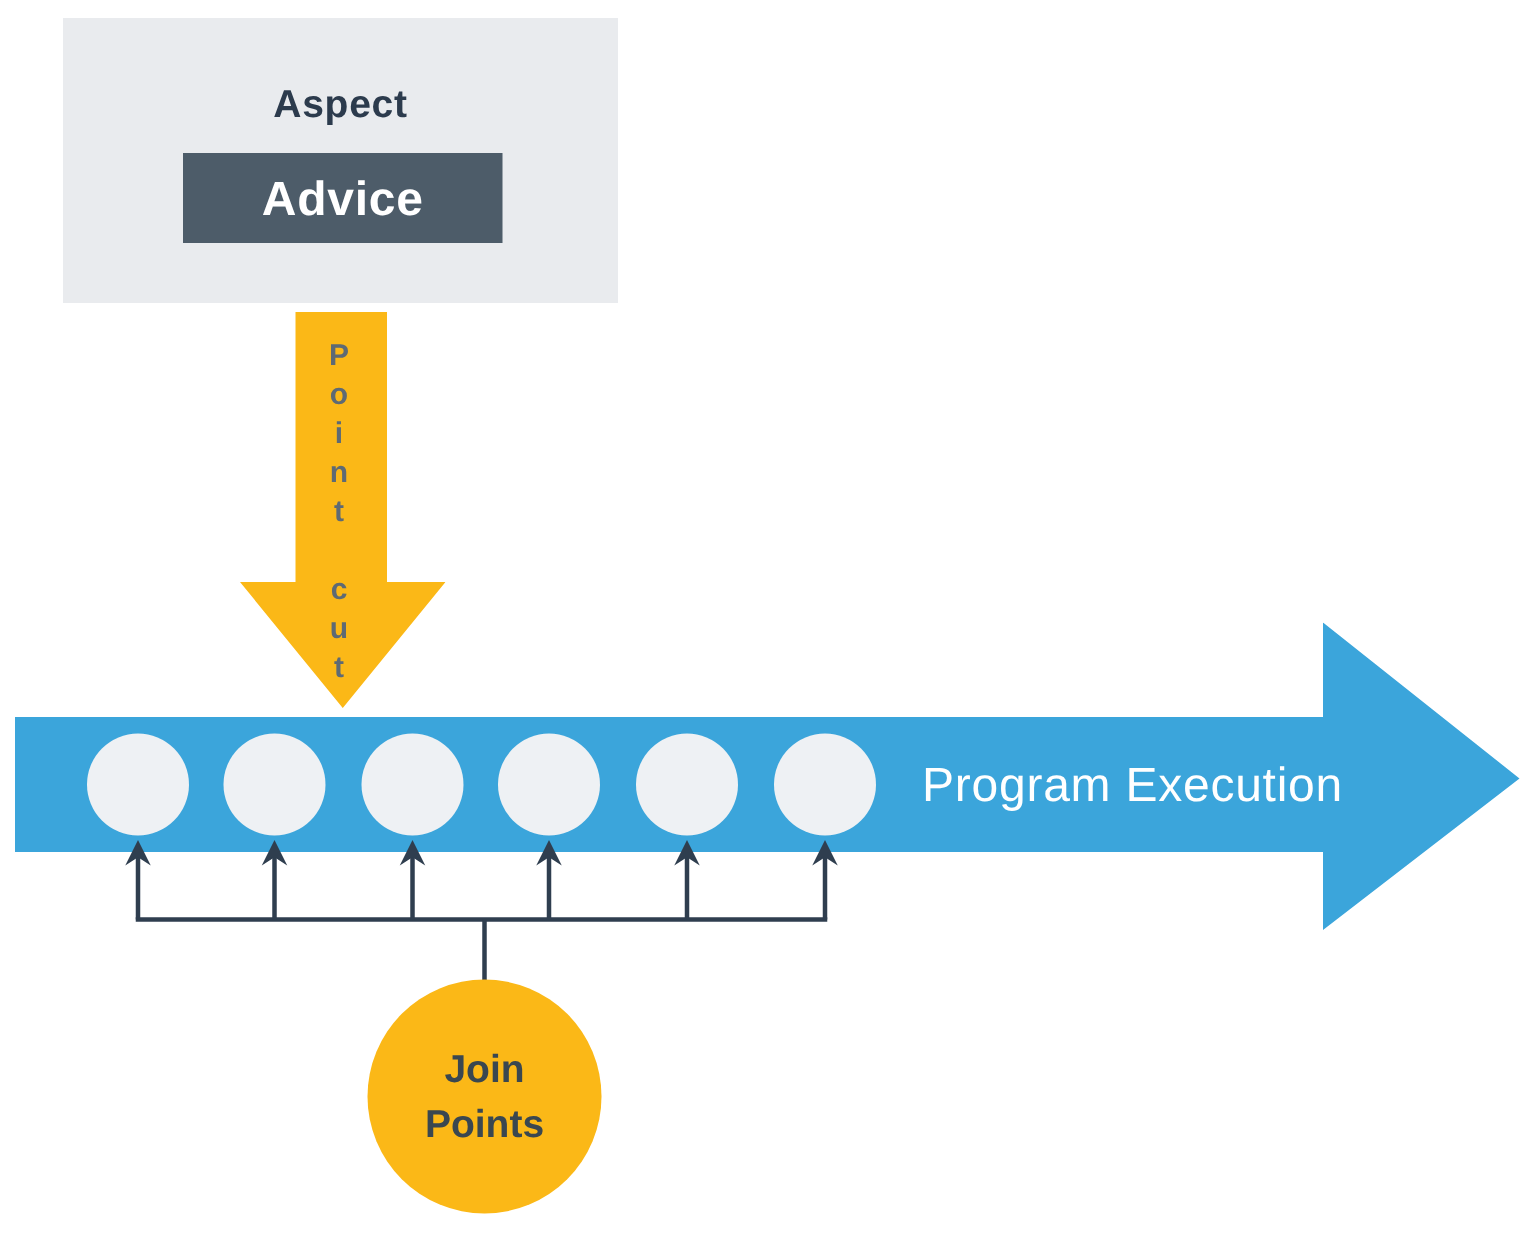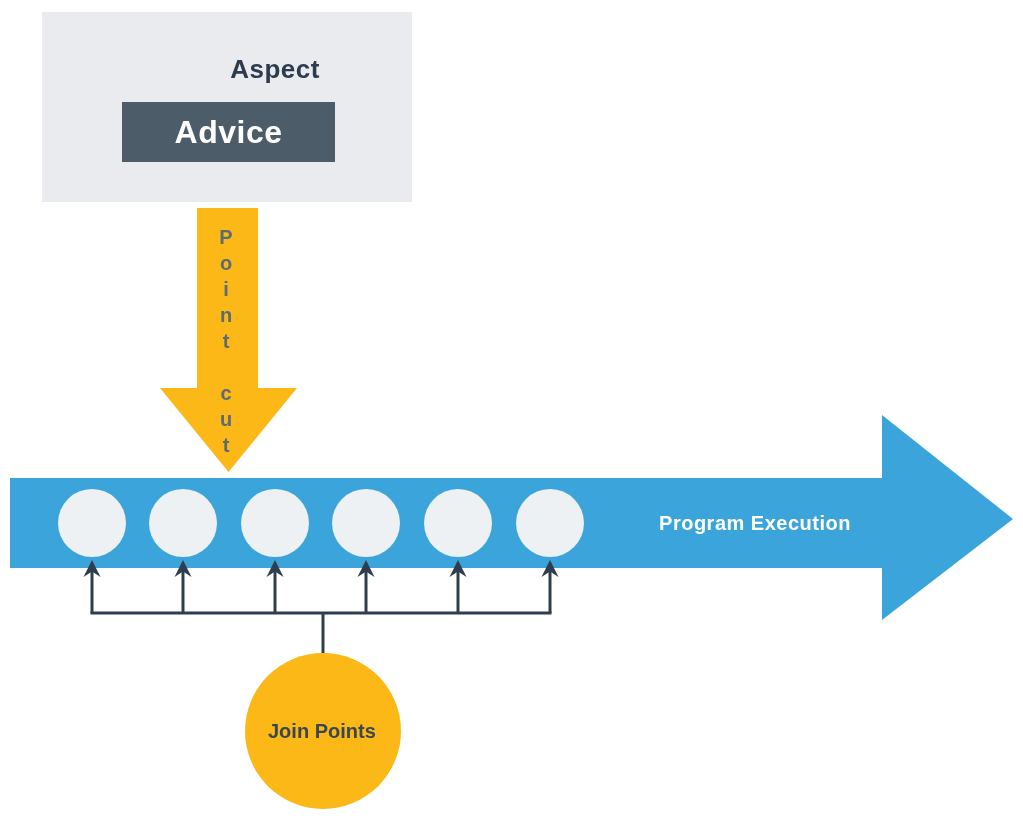--- a/index.html
+++ b/index.html
@@ -19,21 +19,20 @@
     width: 370px; height: 190px;
     background: var(--aspect-box-gray);
   }
   .aspect-title {
     position: absolute;
     left: 0; top: 42px; width: 100%;
     text-align: center;
     font-size: 26px; font-weight: 700;
     color: var(--dark-navy);
     letter-spacing: 0.5px;
-    padding-left: 48px;
   }
   .advice-box {
     position: absolute;
     left: 80px; top: 90px;
     width: 213px; height: 60px;
     background: var(--advice-box-slate);
     display: flex; align-items: center; justify-content: center;
     color: var(--white);
     font-size: 32px; font-weight: 700;
     letter-spacing: 0.5px;
@@ -54,42 +53,43 @@
 
   
   .program-svg { position: absolute; left: 0; top: 415px; }
   .band-fill { fill: var(--program-arrow-blue); }
   .jp-circle { fill: var(--join-point-circle-fill); }
   .program-label {
     position: absolute;
     left: 605px; top: 505px;
     width: 300px; height: 36px; line-height: 36px;
     text-align: center;
-    font-size: 20px; font-weight: 700;
+    font-size: 32px; font-weight: 400;
     color: var(--white);
     letter-spacing: 0.5px;
   }
 
   
   .bracket-svg { position: absolute; left: 60px; top: 555px; }
   .line-stroke { stroke: var(--line-dark); stroke-width: 3; fill: none; }
   .arrowhead-fill { fill: var(--line-dark); }
 
   
   .joinpoints-circle {
     position: absolute;
     left: 245px; top: 653px;
     width: 156px; height: 156px;
     border-radius: 50%;
     background: var(--accent-yellow);
     display: flex; align-items: center; justify-content: center;
   }
   .joinpoints-label {
     width: 110px;
-    font-size: 20px; font-weight: 700;
+    text-align: center;
+    font-size: 26px; font-weight: 700;
     line-height: 37px;
     color: var(--label-dark);
   }
 </style>
 </head>
 <body>
 
 <div class="stage">
 
   <div class="aspect-box">

